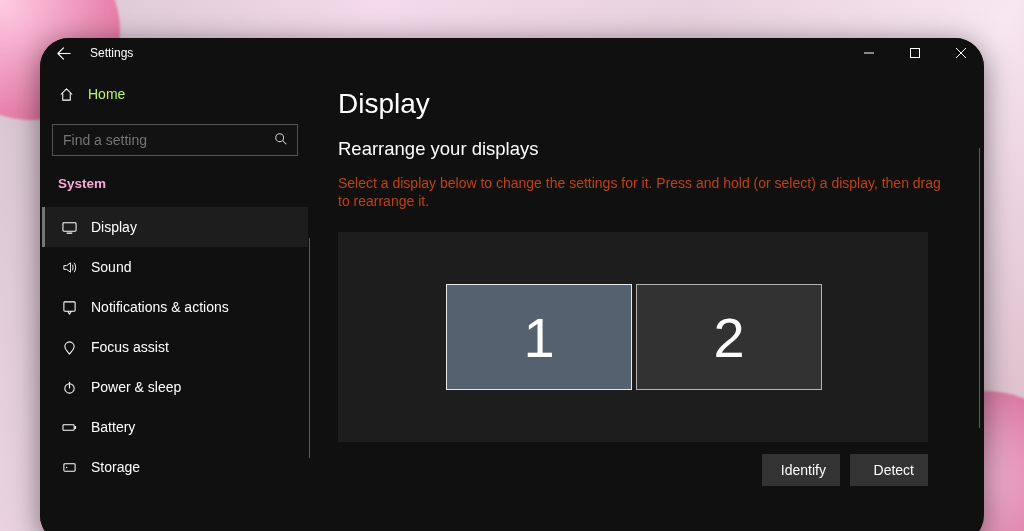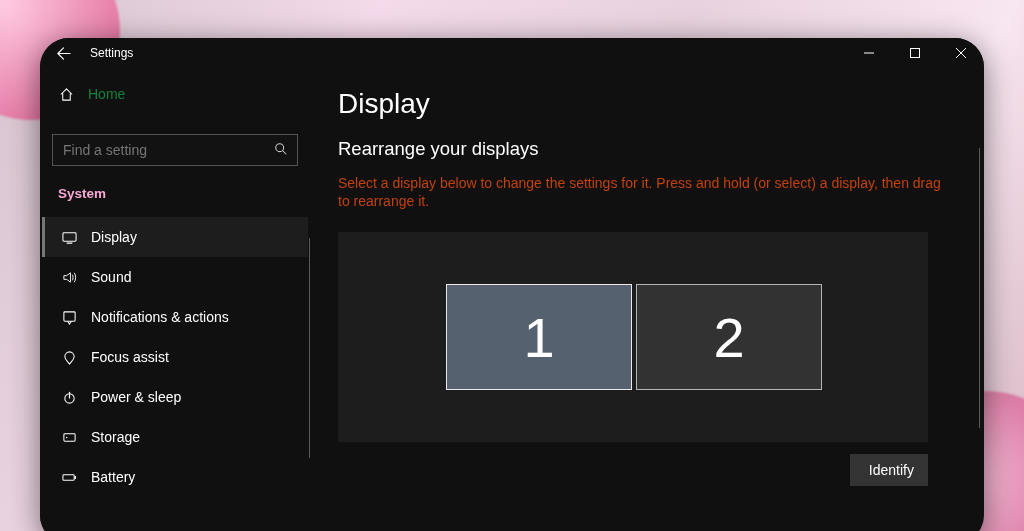--- a/index.html
+++ b/index.html
@@ -48,25 +48,25 @@
   .sidebar {
     width: 270px;
     background: #101010;
     padding: 8px 12px 0 12px;
     overflow: hidden;
     position: relative;
   }
   .home-row {
     display: flex; align-items: center; height: 36px;
     gap: 14px; padding-left: 6px;
-    font-size: 14px; color: #15803d;
+    font-size: 14px; color: #bef264;
   }
   .home-row .icon { width: 16px; display: flex; justify-content: center; font-size: 14px; }
 
-  .search-wrap { margin-top: 22px; }
+  .search-wrap { margin-top: 12px; }
   .search {
     width: 246px; height: 32px;
     background: #121212;
     border: 1px solid #535353;
     color: #999;
     font-size: 14px;
     padding: 0 34px 0 10px;
     outline: none;
   }
   .search-wrap { position: relative; }
@@ -229,34 +229,34 @@
           <svg width="15" height="15" viewBox="0 0 16 16">
               <circle cx="8" cy="9" r="5" stroke="#fff" stroke-width="1.1" fill="none"></circle>
               <line x1="8" y1="2" x2="8" y2="9" stroke="#fff" stroke-width="1.3"></line>
             </svg>
         </span>
         <span>Power &amp; sleep</span>
       </div>
       <div class="nav-item">
         <span class="icon">
           <svg width="15" height="15" viewBox="0 0 16 16">
+              <rect x="1" y="5" width="12" height="6" rx="1" stroke="#fff" stroke-width="1.1" fill="none"></rect>
+              <rect x="13.5" y="6.5" width="1.5" height="3" fill="#fff"></rect>
+            </svg>
+        </span>
+        <span>Battery</span>
+      </div>
+      <div class="nav-item">
+        <span class="icon">
+          <svg width="15" height="15" viewBox="0 0 16 16">
               <rect x="2" y="4" width="12" height="8" rx="1" stroke="#fff" stroke-width="1.1" fill="none"></rect>
               <circle cx="5" cy="8" r="0.8" fill="#fff"></circle>
             </svg>
         </span>
         <span>Storage</span>
-      </div>
-      <div class="nav-item">
-        <span class="icon">
-          <svg width="15" height="15" viewBox="0 0 16 16">
-              <rect x="1" y="5" width="12" height="6" rx="1" stroke="#fff" stroke-width="1.1" fill="none"></rect>
-              <rect x="13.5" y="6.5" width="1.5" height="3" fill="#fff"></rect>
-            </svg>
-        </span>
-        <span>Battery</span>
       </div>
 
       <div class="scroll-edge sidebar-scroll"></div>
     </div>
 
     <div class="content">
       <div class="heading">Display</div>
       <div class="subheading">Rearrange your displays</div>
       <div class="desc">Select a display below to change the settings for it. Press and hold (or select) a display, then drag to rearrange it.</div>
 
@@ -266,18 +266,21 @@
         </div>
         <div class="display-tile secondary">
           <span>2</span>
         </div>
       </div>
 
       <div class="btn-row">
         <button class="btn">
           <span>Identify</span>
         </button>
+        <button class="btn">
+          <span>Detect</span>
+        </button>
       </div>
 
       <div class="scroll-edge content-scroll"></div>
     </div>
   </div>
 </div>
 
 </body></html>

